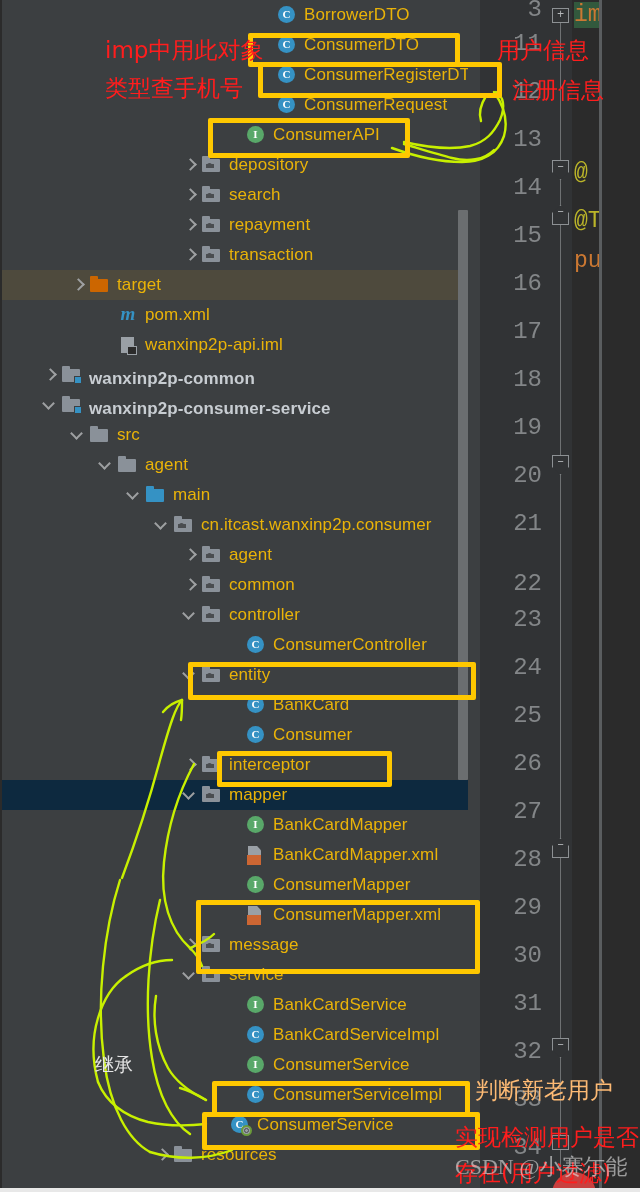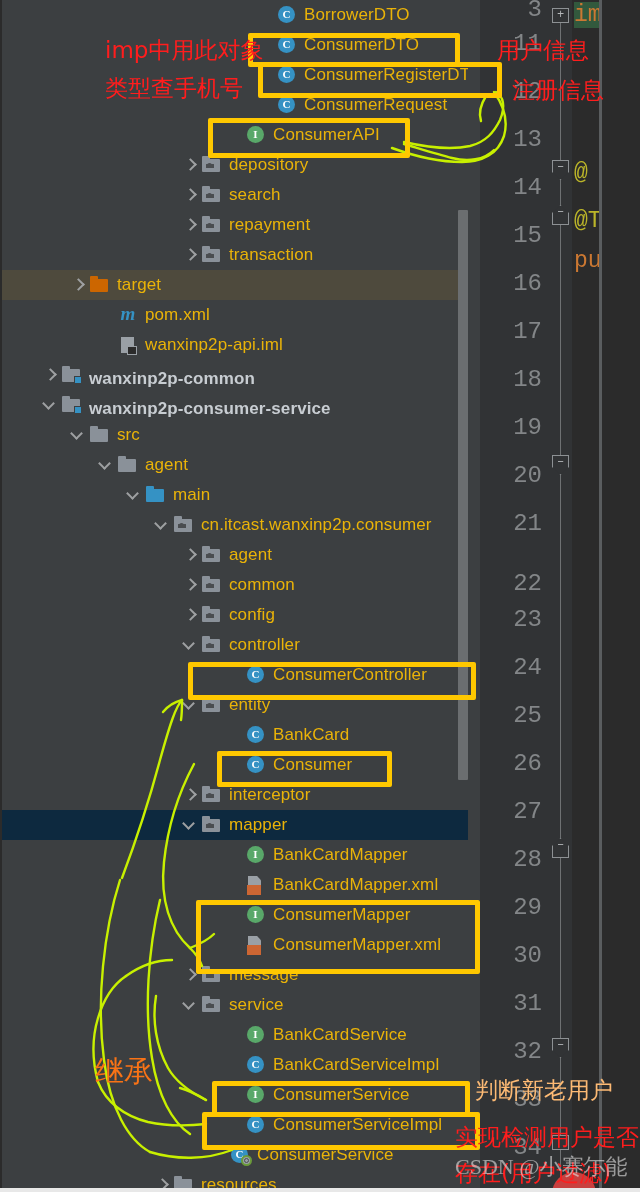--- a/index.html
+++ b/index.html
@@ -393,26 +393,20 @@
           <div style="width: 180px; flex: 0 0 180px;"></div>
           <span class="arrow right"></span>
           <span class="ico pkg"><i></i><u></u></span>
           <span class="label">agent</span>
         </div>
         <div class="tree-row">
           <div style="width: 180px; flex: 0 0 180px;"></div>
           <span class="arrow right"></span>
           <span class="ico pkg"><i></i><u></u></span>
           <span class="label">common</span>
-        </div>
-        <div class="tree-row">
-          <div style="width: 180px; flex: 0 0 180px;"></div>
-          <span class="arrow right"></span>
-          <span class="ico pkg"><i></i><u></u></span>
-          <span class="label">config</span>
         </div>
         <div class="tree-row">
           <div style="width: 180px; flex: 0 0 180px;"></div>
           <span class="arrow down"></span>
           <span class="ico pkg"><i></i><u></u></span>
           <span class="label">controller</span>
         </div>
         <div class="tree-row">
           <div style="width: 224px; flex: 0 0 224px;"></div>
           <span class="arrow none"></span>
@@ -646,21 +640,21 @@
       <div class="hlbox" style="left: 196px; top: 900px; width: 284px; height: 74px; border-color: rgb(255, 200, 0);"></div>
       <div class="hlbox" style="left: 212px; top: 1081px; width: 258px; height: 36px; border-color: rgb(255, 200, 0);"></div>
       <div class="hlbox" style="left: 202px; top: 1112px; width: 278px; height: 38px; border-color: rgb(255, 200, 0);"></div>
     </div>
 
   <div id="notes">
       <div class="note" style="left: 105px; top: 35px; font-size: 23px; color: rgb(255, 29, 29);">imp中用此对象</div>
       <div class="note" style="left: 105px; top: 73px; font-size: 23px; color: rgb(255, 29, 29);">类型查手机号</div>
       <div class="note" style="left: 497px; top: 35px; font-size: 23px; color: rgb(255, 29, 29);">用户信息</div>
       <div class="note" style="left: 512px; top: 75px; font-size: 23px; color: rgb(255, 29, 29);">注册信息</div>
-      <div class="note" style="left: 95px; top: 1052px; font-size: 29px; color: #f97316;">继承</div>
+      <div class="note" style="left: 95px; top: 1052px; font-size: 19px; color: #e5e5e5;">继承</div>
       <div class="note" style="left: 475px; top: 1075px; font-size: 23px; color: #fdba74;">判断新老用户</div>
       <div class="note" style="left: 455px; top: 1122px; font-size: 23px; color: rgb(255, 29, 29);">实现检测用户是否</div>
       <div class="note" style="left: 455px; top: 1158px; font-size: 23px; color: rgb(255, 29, 29);">存在(用户过滤)</div>
     </div>
 
   <div id="watermark">CSDN @小赛尓能</div>
   <div id="bottom-strip"></div>
 
 </div>
 

